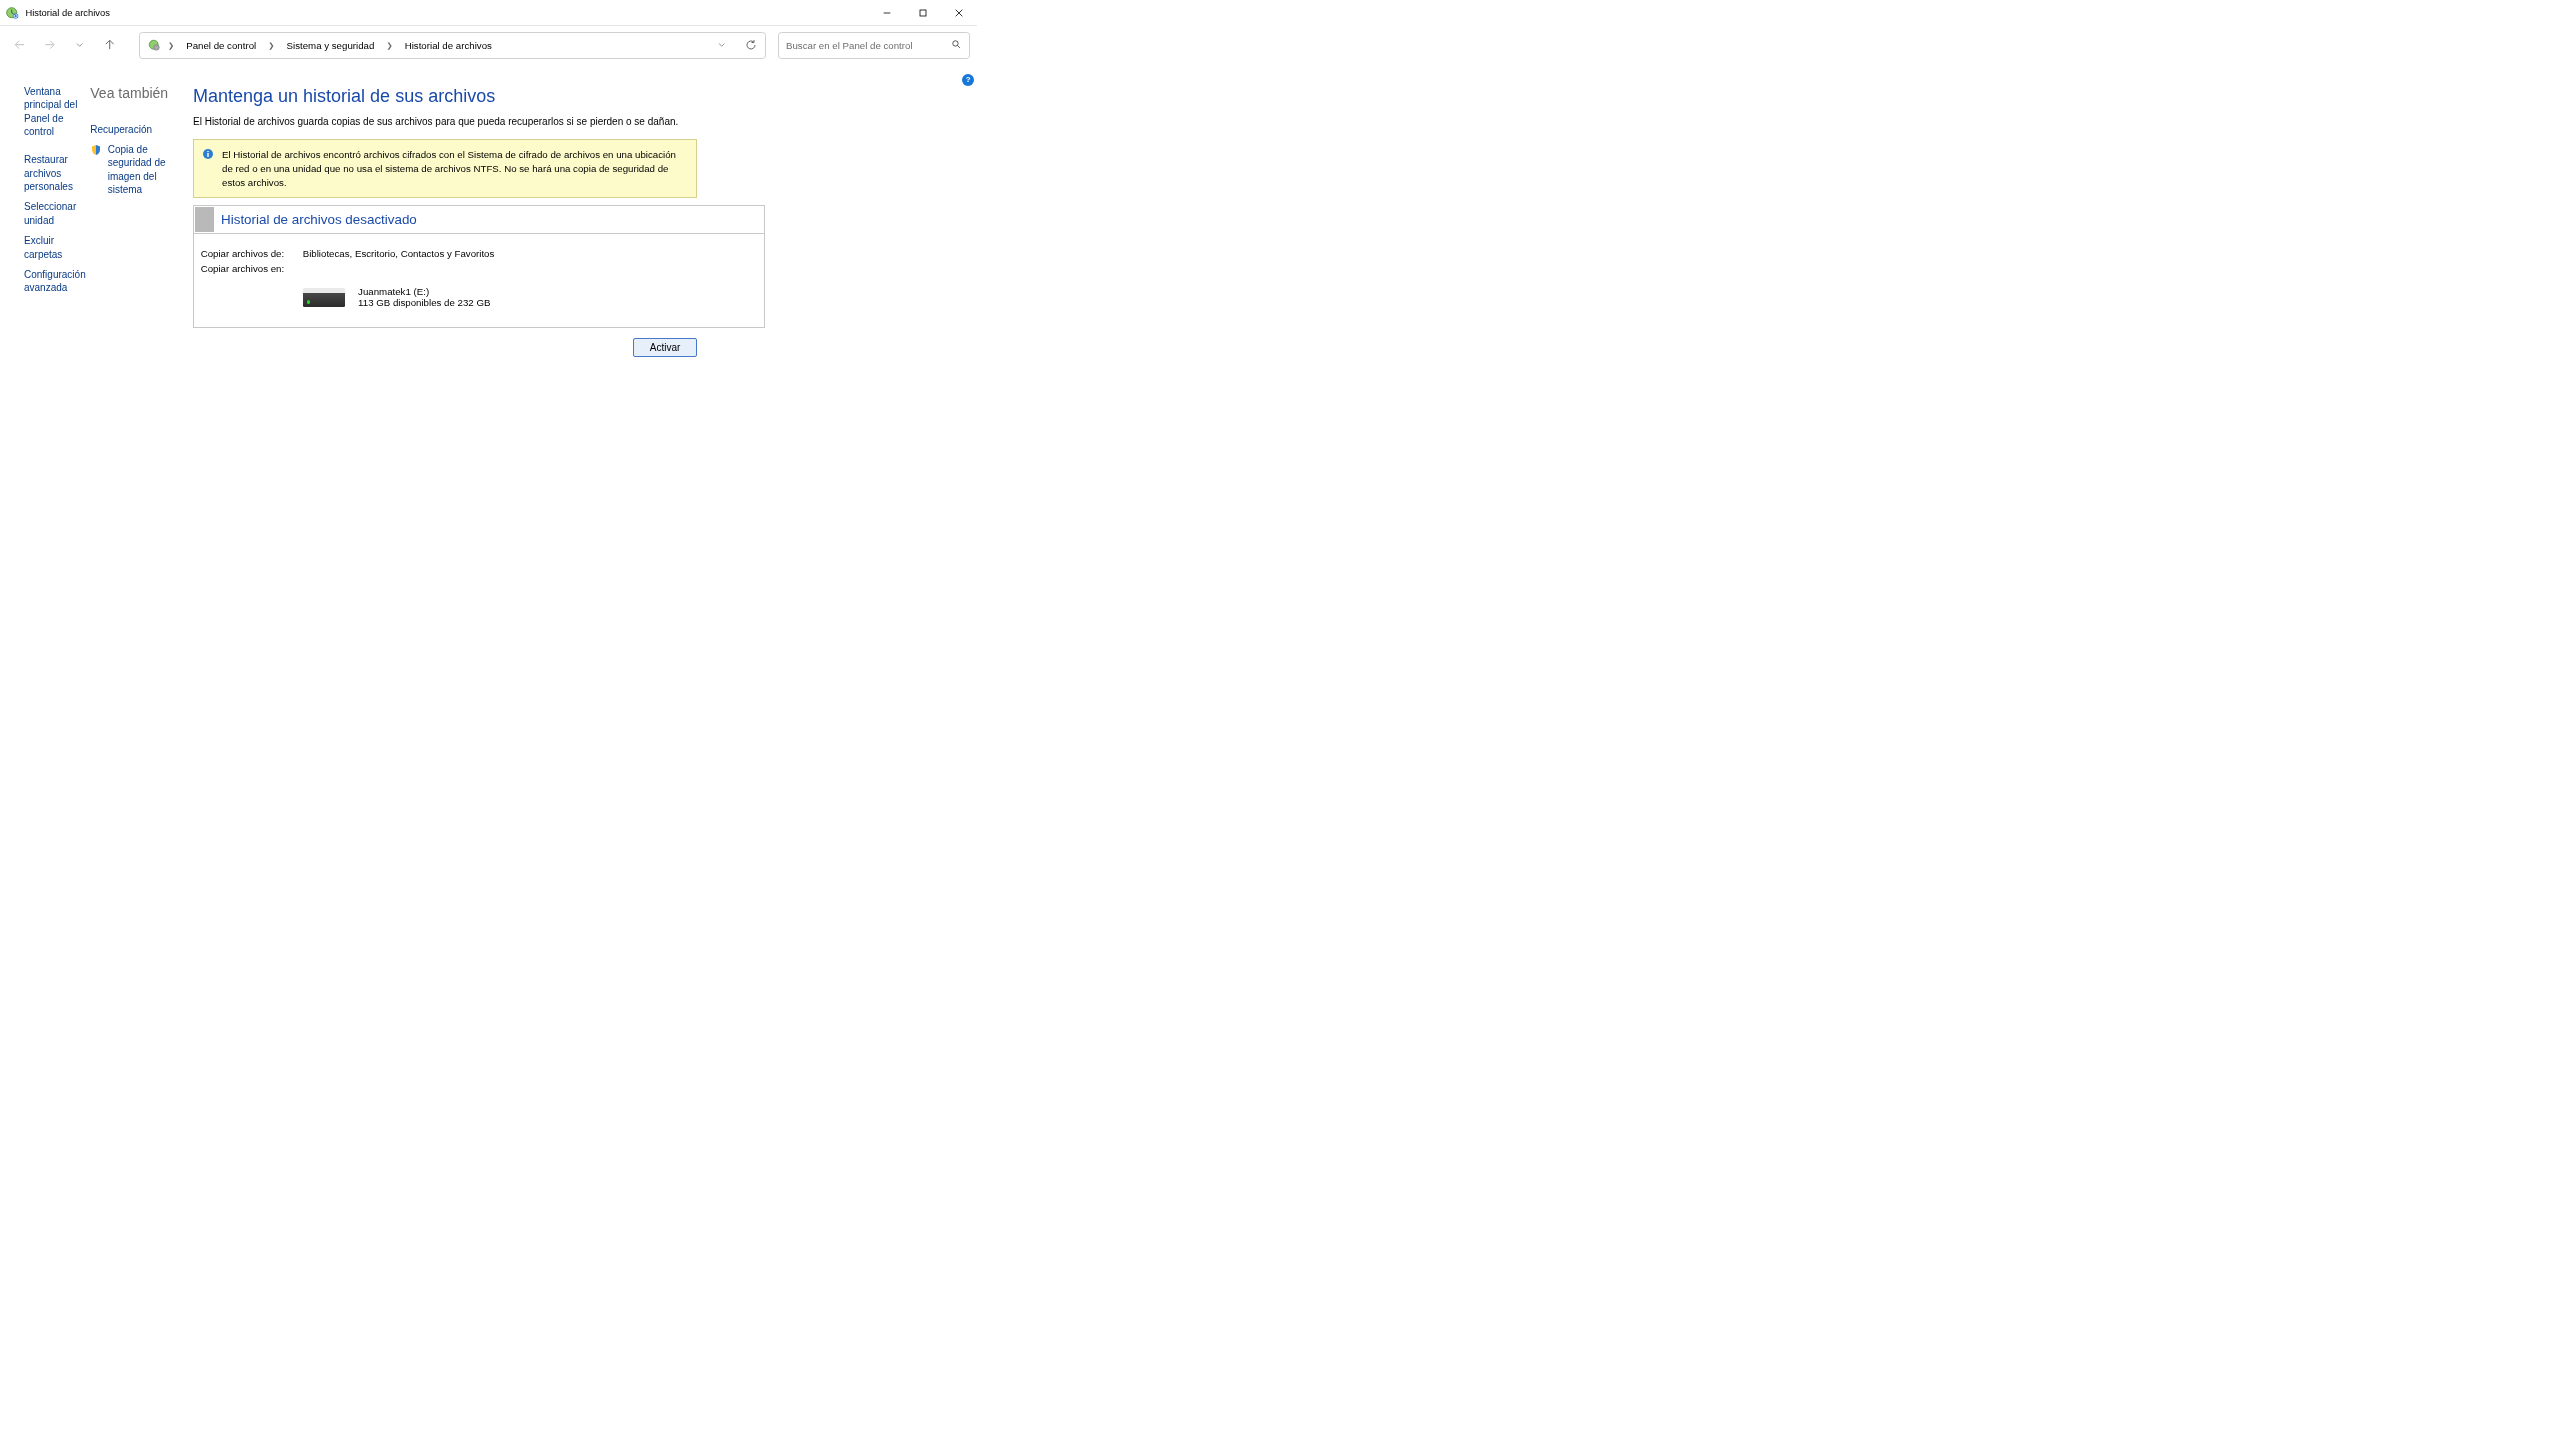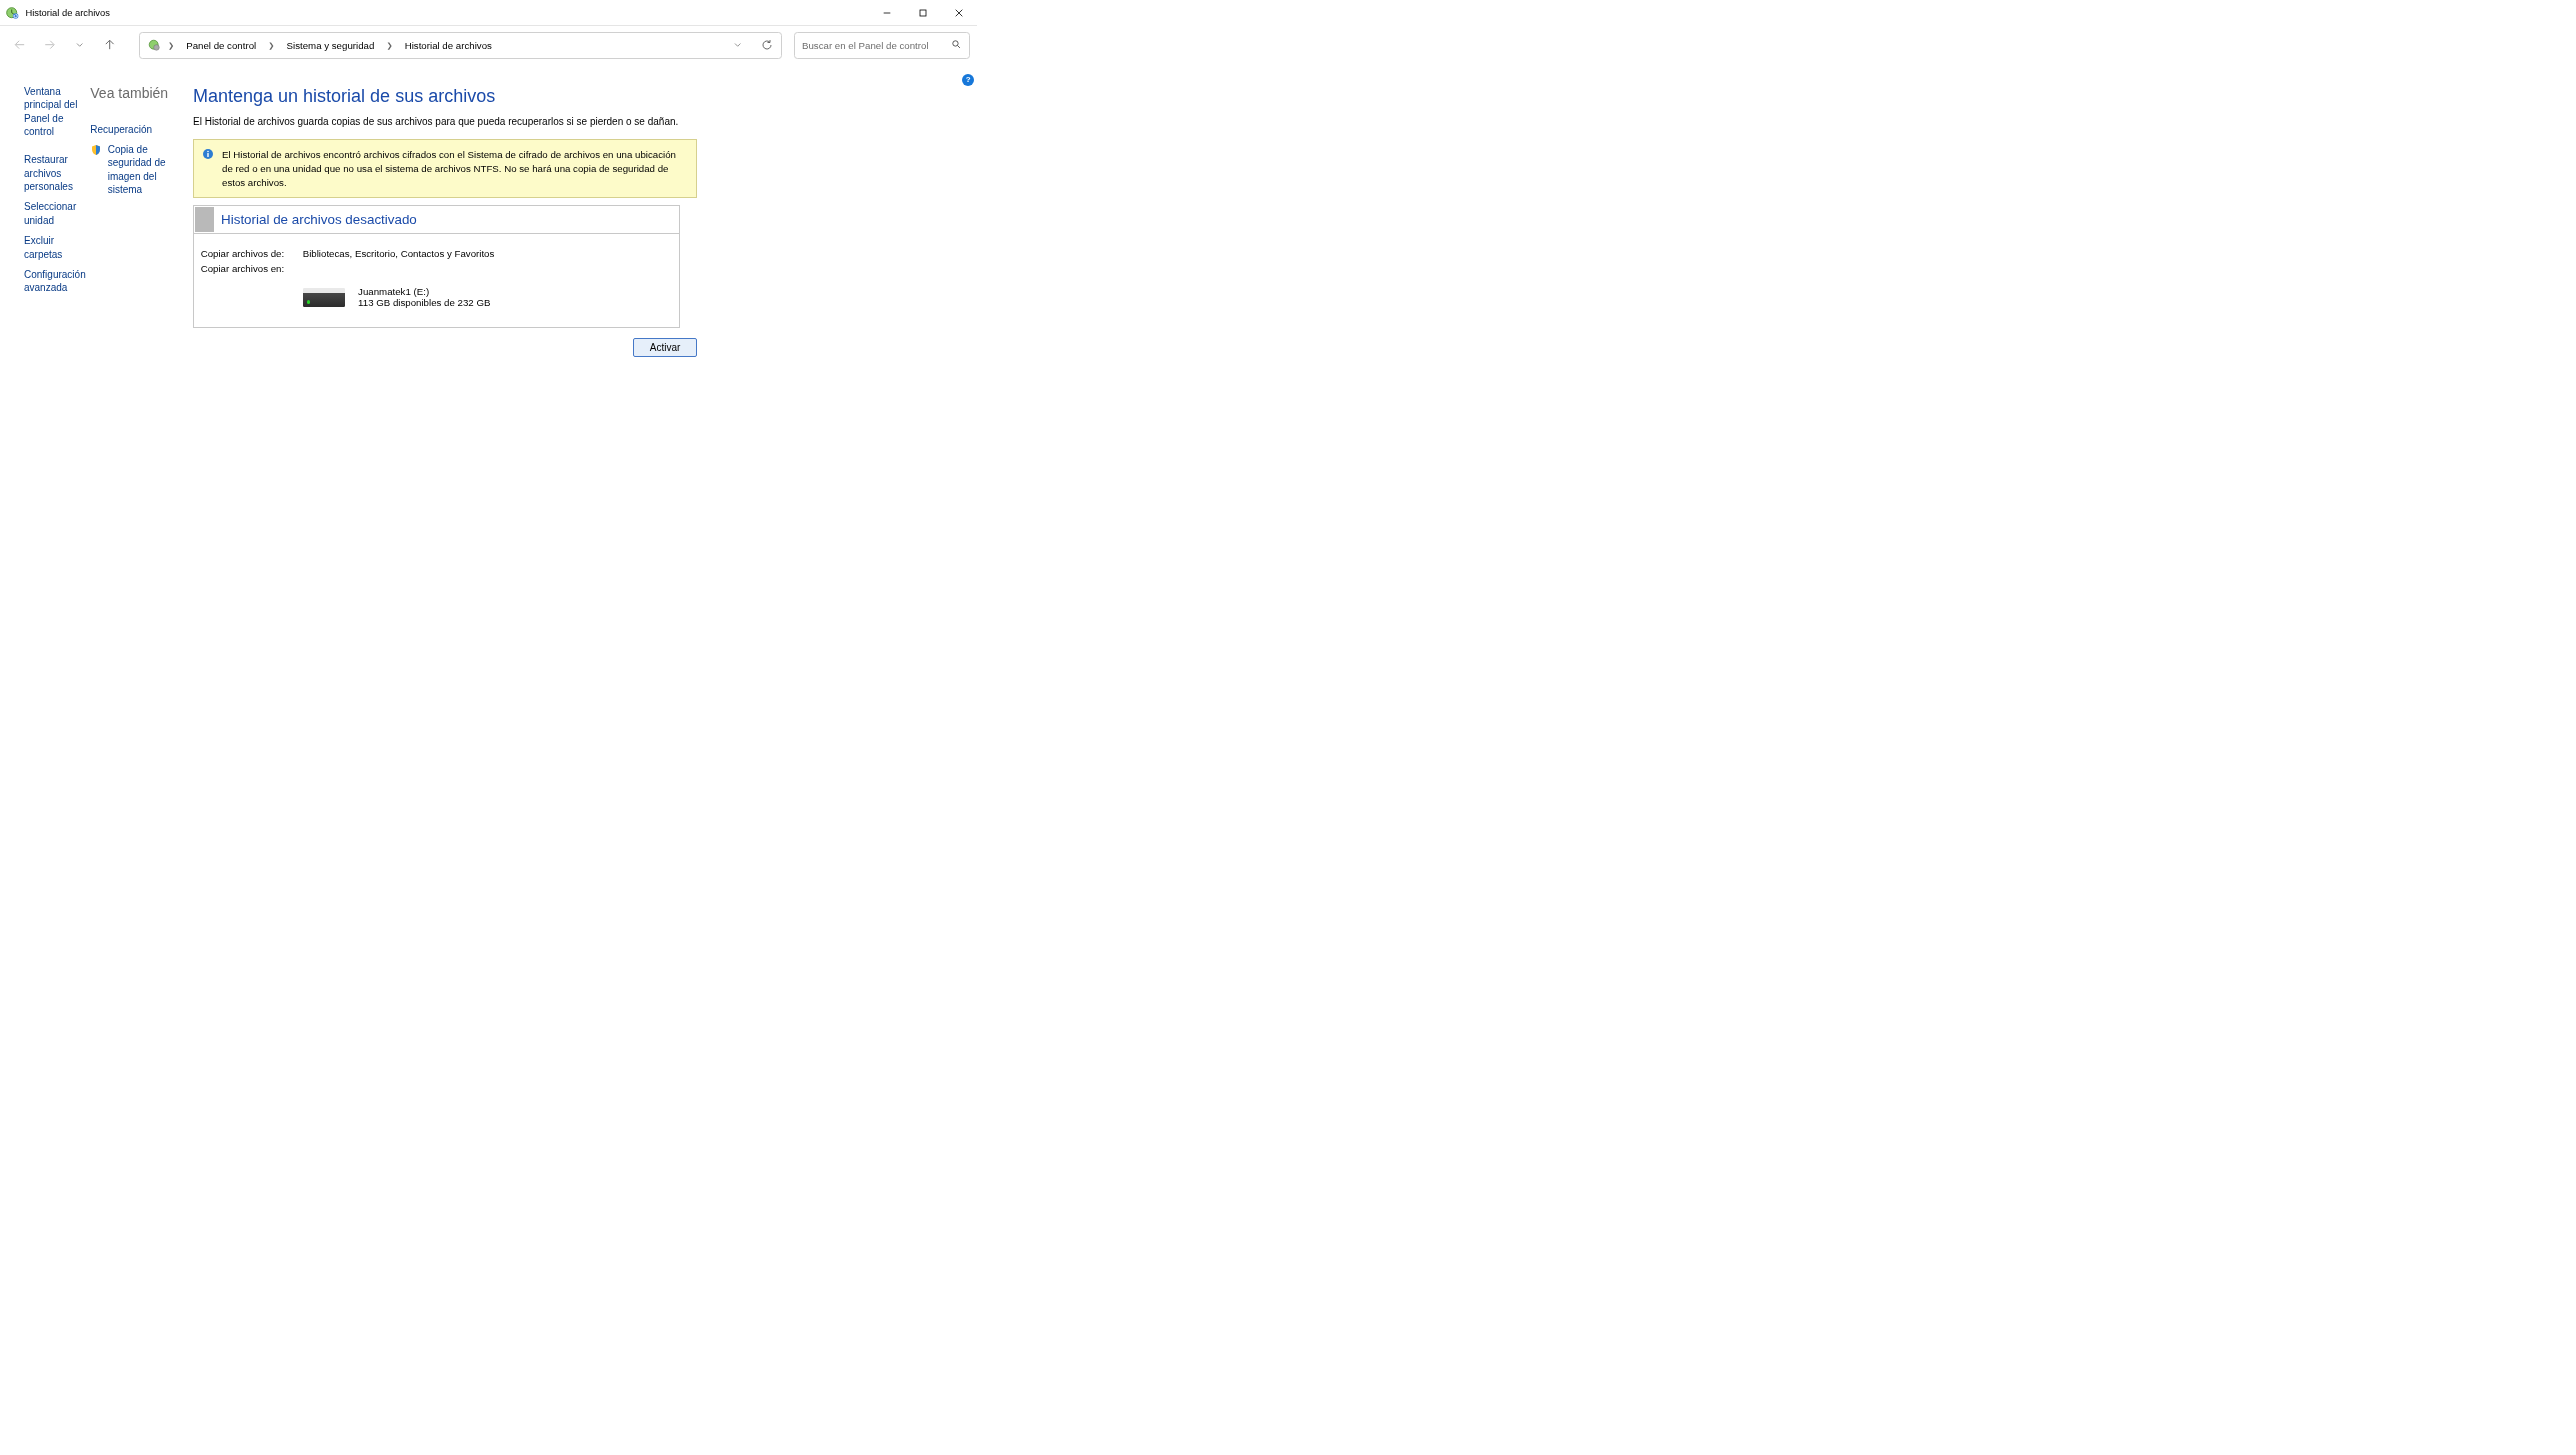--- a/index.html
+++ b/index.html
@@ -91,21 +91,21 @@
     position: absolute; right: 2.7px;
     display: flex; align-items: center; gap: 6.7px;
   }
   .addr-right .mini {
     width: 23px; height: 20px;
     display: flex; align-items: center; justify-content: center;
     cursor: pointer;
   }
 
   .searchbar {
-    width: 176px;
+    width: 192px;
     height: 27px;
     border: 0.7px solid #d0d0d0;
     border-radius: 3.4px;
     margin-left: 9.4px;
     display: flex; align-items: center;
     padding: 0 6.7px;
     position: relative;
   }
   .searchbar input {
     border: none; outline: none;
@@ -177,21 +177,21 @@
     line-height: 1.4;
     margin-bottom: 6.7px;
     margin-top: 8px;
   }
   .alert-icon {
     position: absolute; left: 8px; top: 8px;
     width: 12px; height: 12px;
   }
 
   .status-card {
-    width: 487px;
+    width: 572px;
     border: 0.7px solid #c8c8c8;
   }
   .status-head {
     display: flex; align-items: center;
     border-bottom: 0.7px solid #c8c8c8;
     background: #fff;
   }
   .status-thumb {
     width: 19px; height: 25.5px;
     background: #b9b9b9;

